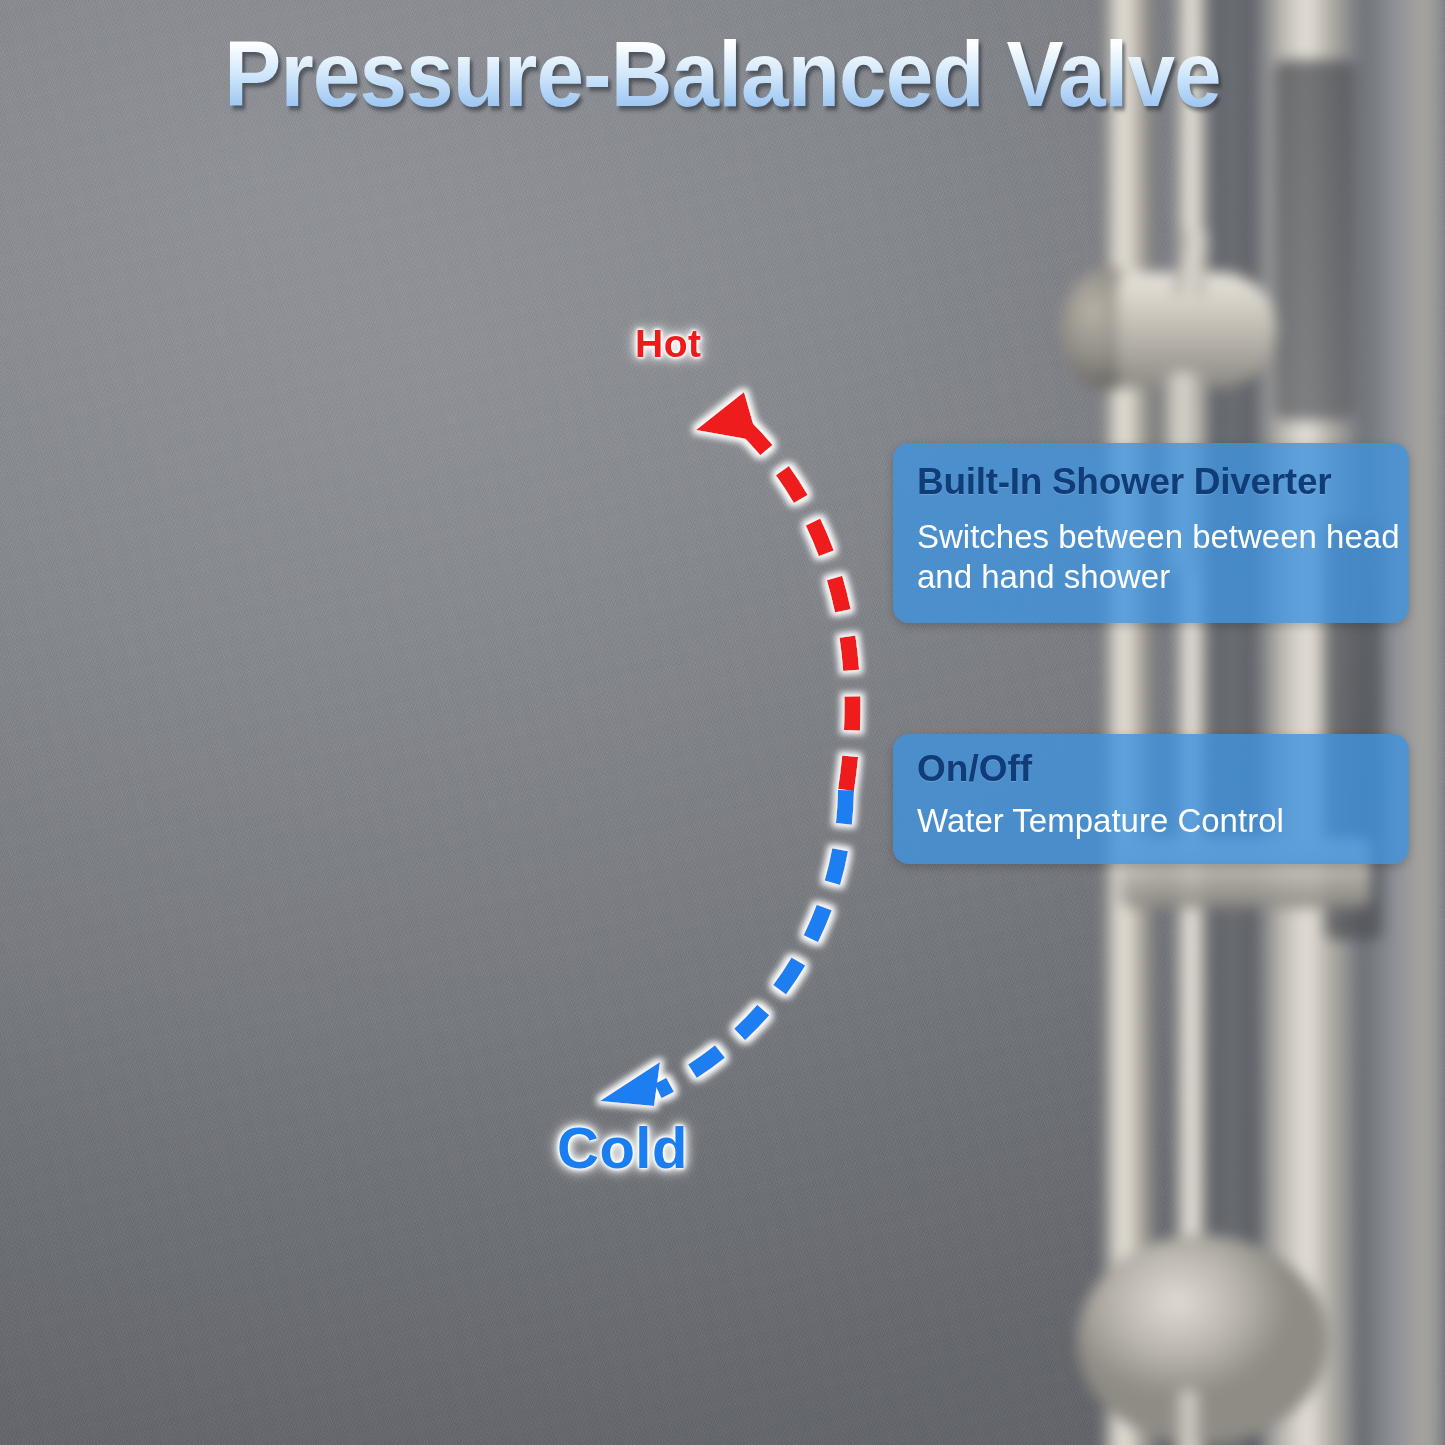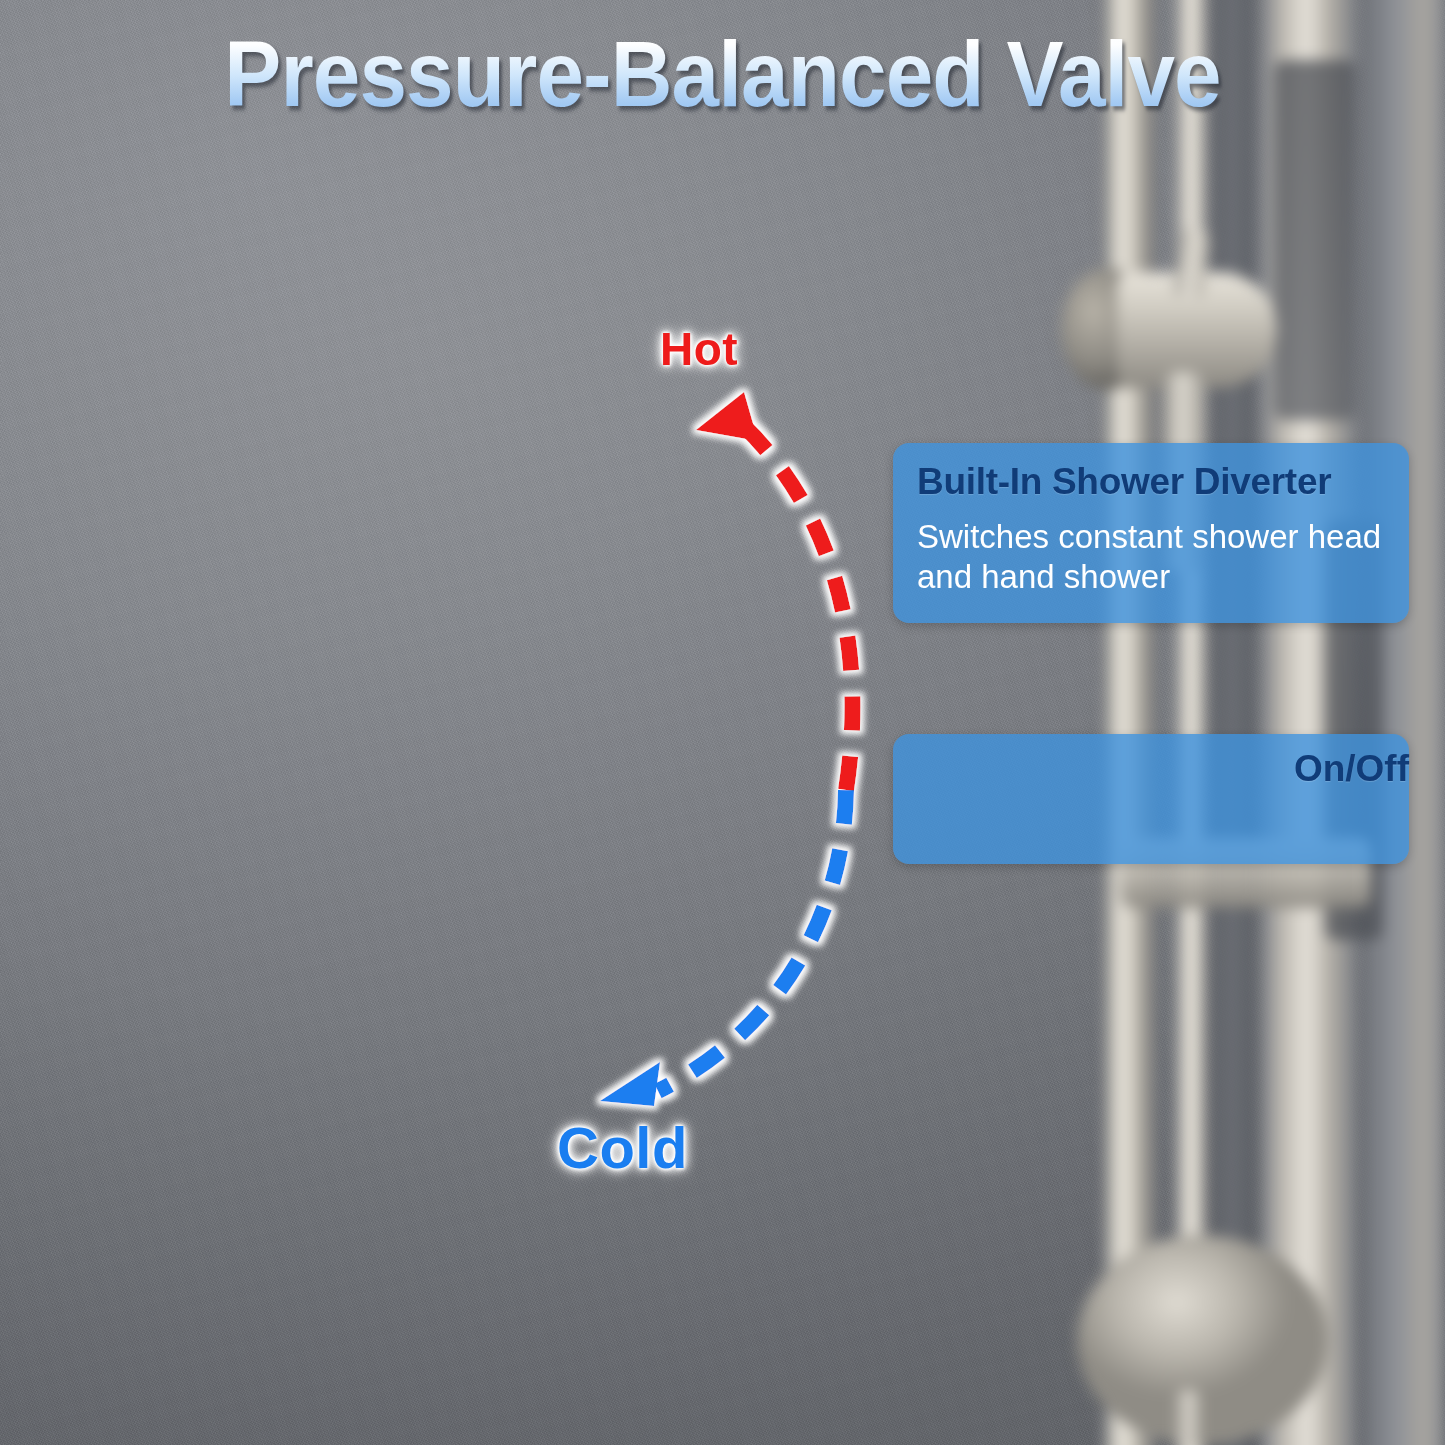--- a/index.html
+++ b/index.html
@@ -217,21 +217,21 @@
   
   .arcs{position:absolute;left:0;top:0;width:1445px;height:1445px;}
 
   
   .glow-label{
     position:absolute;font-weight:700;letter-spacing:.5px;
     text-shadow:
       0 0 4px #fff,0 0 8px #fff,0 0 12px #fff,0 0 16px rgba(255,255,255,.95),
       1px 1px 3px rgba(255,255,255,.9),-1px -1px 3px rgba(255,255,255,.9);
   }
-  .lbl-hot{left:660px;top:322px;font-size:46px;}
+  .lbl-hot{left:635px;top:322px;font-size:39px;}
   .lbl-cold{left:557px;top:1114px;font-size:58px;}
 
   
   .title{
     position:absolute;left:0;top:28px;width:1445px;text-align:center;
     font-size:92px;font-weight:700;line-height:1;
     font-family:"Liberation Sans","DejaVu Sans",sans-serif;
     letter-spacing:-1px;
     transform:scaleX(.93);
     background:linear-gradient(180deg,#ffffff 0%,#fdfeff 18%,#cfe6fb 52%,#a8cdf4 78%,#8cbdf0 100%);
@@ -250,21 +250,21 @@
     font-weight:700;color:#103c78;
     text-shadow:0 1px 1px rgba(255,255,255,.18);
   }
   .callout .body{color:#fff;}
 
   #callout-diverter{left:893px;top:443px;width:516px;height:180px;}
   #callout-diverter .ttl{font-size:37px;padding:18px 10px 0 24px;letter-spacing:-.3px;}
   #callout-diverter .body{font-size:33px;line-height:1.2;padding:14px 0 0 24px;}
 
   #callout-onoff{left:893px;top:734px;width:516px;height:130px;}
-  #callout-onoff .ttl{font-size:37px;padding:14px 0 0 24px;text-align:right;}
+  #callout-onoff .ttl{font-size:37px;padding:14px 0 0 24px;}
   #callout-onoff .body{font-size:33px;padding:12px 0 0 24px;}
 
   #callout-cartridge{
     left:66px;top:1255px;width:1318px;height:178px;border-radius:14px;
     background:rgba(62,146,221,.84);
   }
   #callout-cartridge .ttl{
     font-size:45px;text-align:center;padding:16px 0 0 0;color:#fff;
     transform:scaleX(.92);
     text-shadow:2px 2px 3px rgba(30,50,80,.45);
@@ -328,21 +328,22 @@
     </g>
   </svg>
 
   <div class="glow-label lbl-hot" style="color:#ee1b1b">Hot</div>
   <div class="glow-label lbl-cold" style="color:#1a7ef0">Cold</div>
 
   <div class="title">Pressure-Balanced Valve</div>
 
   <div class="callout" id="callout-diverter">
     <div class="ttl">Built-In Shower Diverter</div>
-    <div class="body">Switches constant shower head and hand shower</div>
+    <div class="body">Switches between between head and hand shower</div>
   </div>
 
   <div class="callout" id="callout-onoff">
     <div class="ttl">On/Off</div>
+    <div class="body">Water Tempature Control</div>
   </div>
 
 
 </div>
 
 </body></html>

